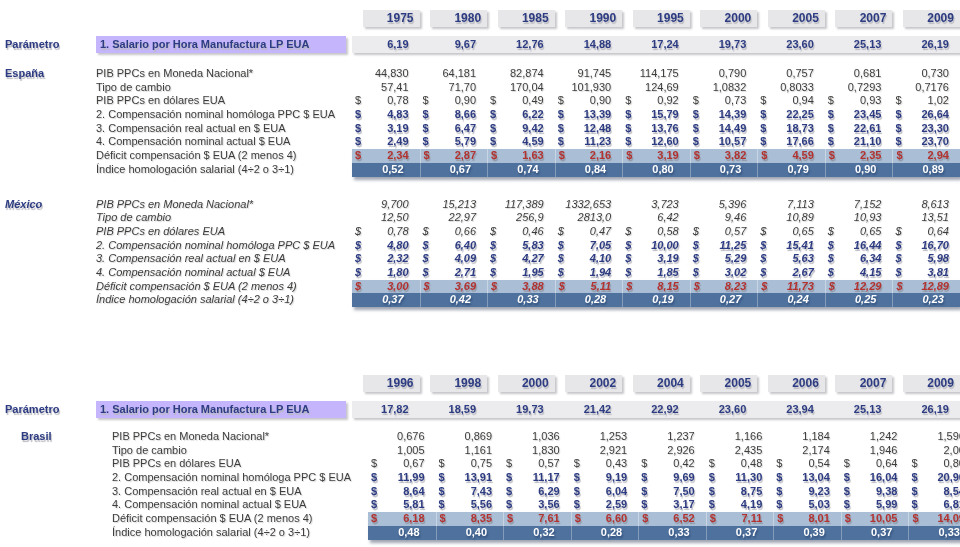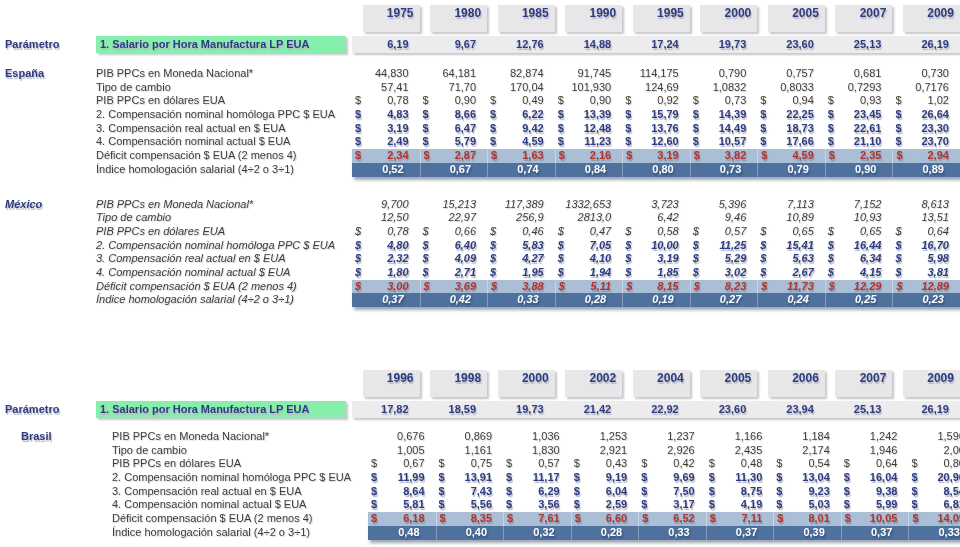--- a/index.html
+++ b/index.html
@@ -14,25 +14,25 @@
   .cell{width:67.55px;flex:none;position:relative;box-sizing:border-box;}
   .val{display:block;text-align:right;padding-right:11px;white-space:nowrap;}
   .dollar{position:absolute;left:3px;top:0;}
 
   .navy{color:#2d3c82;font-weight:bold;text-shadow:1px 2px 1px #b9b9c1;}
   .plain{color:#3e3d3b;text-shadow:1px 1px 1px #d6d6d8;}
   .red{color:#b23230;font-weight:bold;text-shadow:1px 2px 1px #8f97a6;}
   .white{color:#ffffff;font-weight:bold;text-shadow:1px 2px 2px #32507c;}
 
   .years-row{margin-top:10px;height:17px;line-height:17px;font-size:12px;}
-  .yearbox{margin-left:auto;width:57px;height:27px;background:#e7e7e9;
+  .yearbox{margin-left:auto;width:57px;height:17px;background:#e7e7e9;
     text-align:right;padding-right:6px;box-sizing:border-box;
     box-shadow:2px 2px 2px #c6c6cb;}
   .salario-row{margin-top:9px;height:17px;line-height:17px;}
-  .salario-band{width:250px;height:17px;background:#86efac;padding-left:4px;
+  .salario-band{width:250px;height:17px;background:#c4b5fd;padding-left:4px;
     box-sizing:border-box;box-shadow:2px 2px 2px #c6c6cb;}
   .salario-vals{background:#ececee;height:17px;box-shadow:2px 2px 2px #c6c6cb;}
 
   .country-block .row{height:13.7px;line-height:13.7px;justify-content:space-between;}
   .block-esp{margin-top:14px;}
   .block-mex{margin-top:21px;font-style:italic;}
   .years-row.second{margin-top:68px;}
   .block-bra{margin-top:12px;padding-left:16px;}
 
   .vals.deficit{background:#aabfd6;box-shadow:2px 3px 3px #a0a6b2;}

